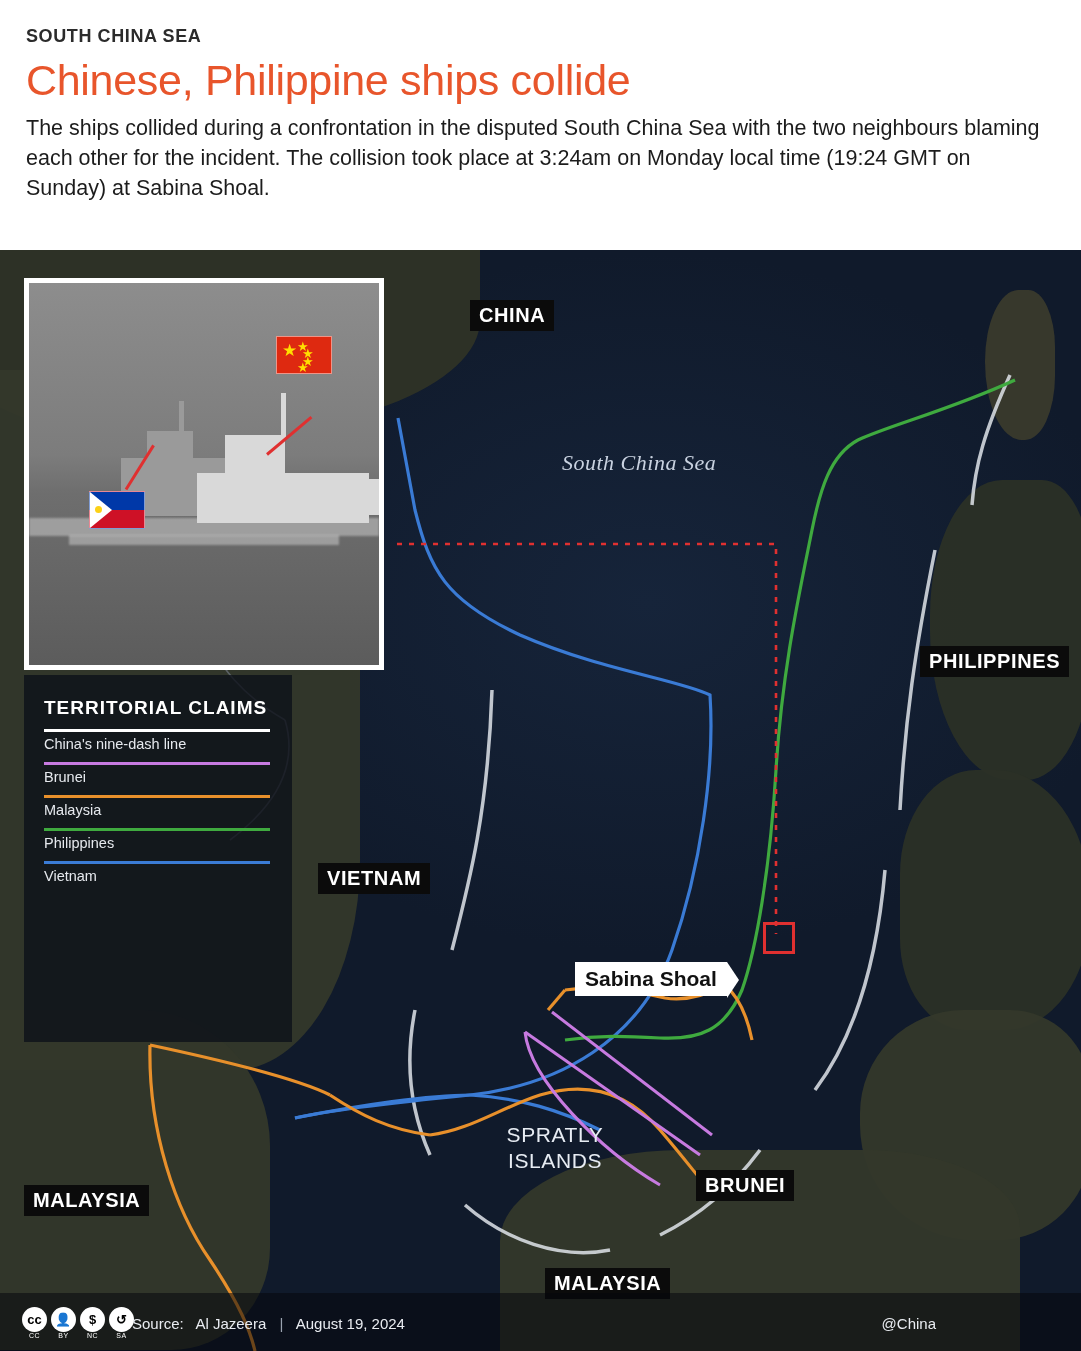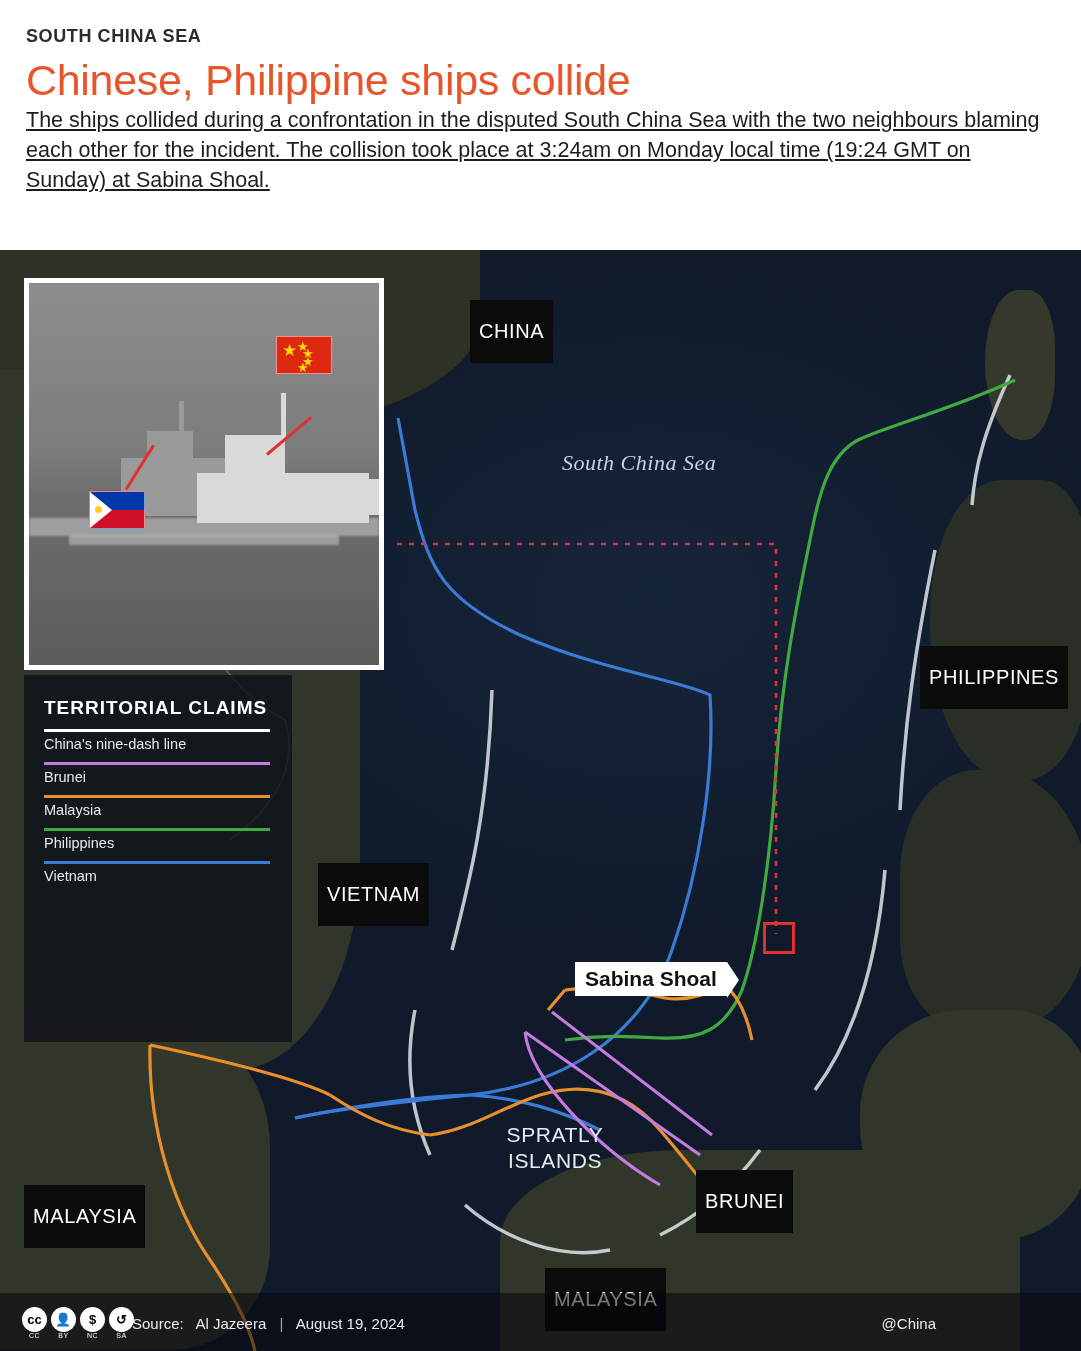--- a/index.html
+++ b/index.html
@@ -3,35 +3,35 @@
 <meta charset="utf-8">
 <style>
   html,body{margin:0;padding:0;background:#ffffff;}
   body{width:1081px;height:1351px;font-family:"Liberation Sans",sans-serif;overflow:hidden;}
   .page{position:relative;width:1081px;height:1351px;background:#ffffff;}
 
   
   .header{position:absolute;left:0;top:0;width:1081px;height:250px;background:#ffffff;box-sizing:border-box;padding:26px 26px 0 26px;}
   .kicker{font-size:18px;font-weight:bold;letter-spacing:0.6px;color:#2b2b2b;}
   .headline{font-size:43px;line-height:50px;color:#e8552b;margin-top:8px;font-weight:normal;letter-spacing:-0.3px;}
-  .standfirst{font-size:21.5px;line-height:30px;color:#1c1c1c;max-width:1030px;text-decoration:underline;}
+  .standfirst{font-size:21.5px;line-height:30px;color:#1c1c1c;margin-top:8px;max-width:1030px;}
 
   
   .map{position:absolute;left:0;top:250px;width:1081px;height:1101px;background:#101a2b;overflow:hidden;}
   .sea{position:absolute;inset:0;background:
       radial-gradient(ellipse 700px 500px at 60% 32%, #16243a 0%, #101a2b 70%),
       linear-gradient(180deg,#0f1928 0%,#121d2f 100%);}
   
   .land{position:absolute;background:#2f3326;opacity:.95;}
   .land.b{background:#3a3a2c;}
   .land.c{background:#34382a;}
   .land.d{background:#2b3026;}
 
   
-  .clabel{position:absolute;background:#0b0b0b;color:#ffffff;font-size:20px;font-weight:normal;letter-spacing:.6px;padding:20px 9px;white-space:nowrap;}
+  .clabel{position:absolute;background:#0b0b0b;color:#ffffff;font-size:20px;font-weight:bold;letter-spacing:.6px;padding:4px 9px;white-space:nowrap;}
   .sealabel{position:absolute;color:#c9d2e0;font-family:"Liberation Serif",serif;font-style:italic;font-size:22px;letter-spacing:.5px;}
   .spratly{position:absolute;color:#e7ecf3;font-size:21px;line-height:26px;letter-spacing:.6px;text-align:center;}
 
   
   .shoal-box{position:absolute;width:26px;height:26px;border:3px solid #e03030;}
   .shoal-tag{position:absolute;background:#ffffff;color:#111;font-size:21px;font-weight:bold;padding:5px 10px;white-space:nowrap;}
   .shoal-tag:after{content:"";position:absolute;right:-12px;top:0;border-top:18px solid transparent;border-bottom:18px solid transparent;border-left:12px solid #ffffff;}
 
   
   .legend{position:absolute;left:24px;top:425px;width:268px;height:367px;background:rgba(12,16,24,.78);box-sizing:border-box;padding:22px 20px;}

